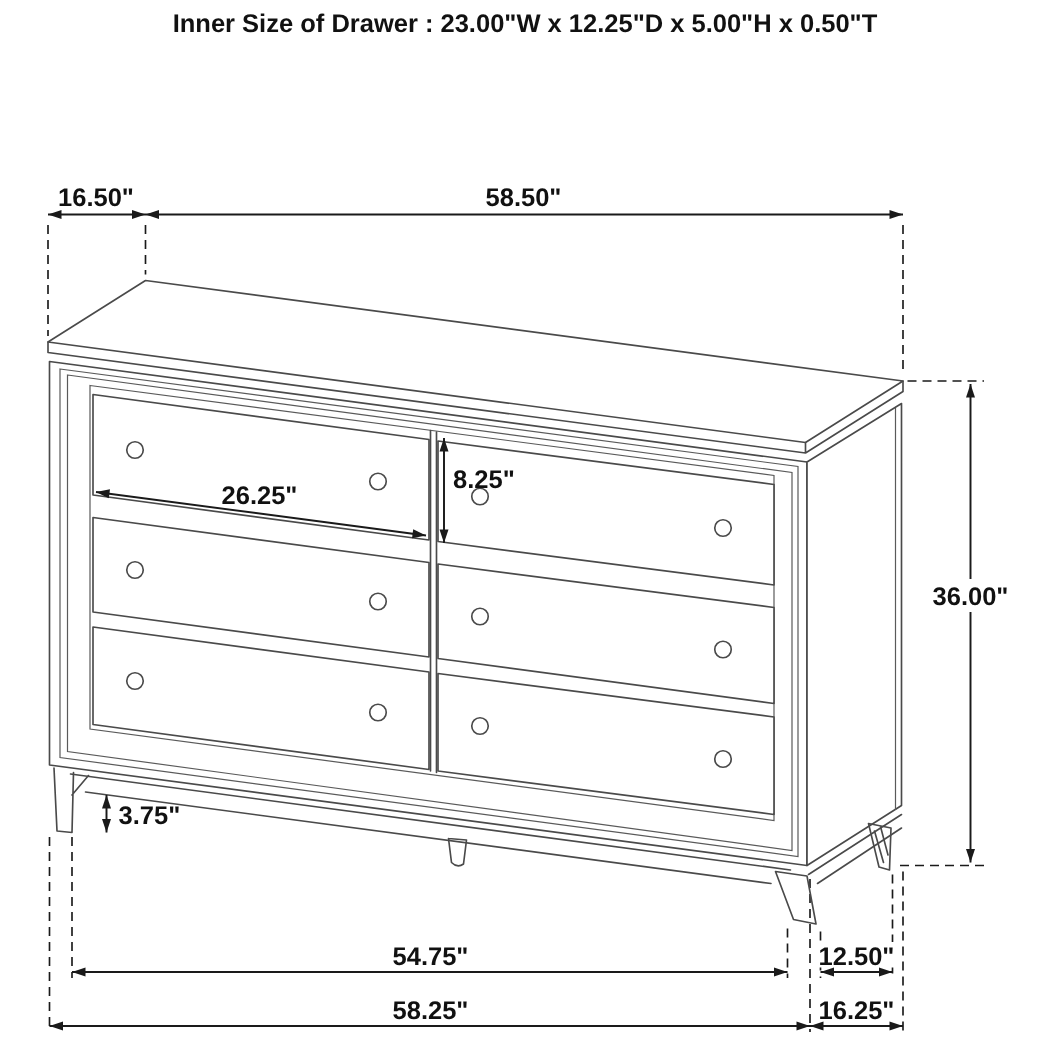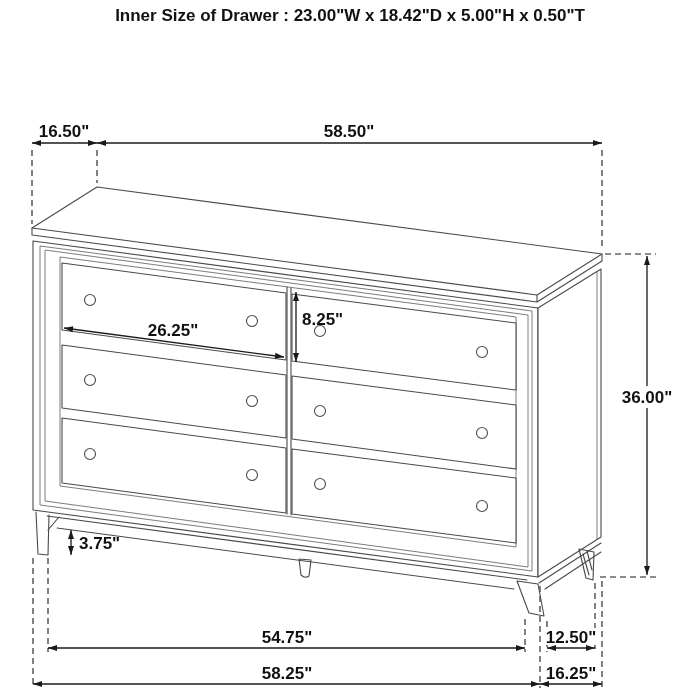--- a/index.html
+++ b/index.html
@@ -14,21 +14,21 @@
   .dim{stroke:#1a1a1a;stroke-width:1.3;fill:none;}
   .dash{stroke:#1a1a1a;stroke-width:1.1;fill:none;stroke-dasharray:6 4;}
   .arrow{fill:#1a1a1a;stroke:none;}
   .lblbg{fill:#ffffff;stroke:none;}
 </style>
 </head>
 <body>
 
 <div class="page">
 
-  <div class="title">Inner Size of Drawer : 23.00"W x 18.42"D x 5.00"H x 0.50"T</div>
+  <div class="title">Inner Size of Drawer : 23.00"W x 12.25"D x 5.00"H x 0.50"T</div>
 
   <svg width="700" height="700" viewBox="0 0 700 700">
 
     <g>
       <line class="dash" x1="32" y1="150" x2="32" y2="224"></line>
       <line class="dash" x1="97" y1="150" x2="97" y2="183"></line>
       <line class="dash" x1="602" y1="150" x2="602" y2="249"></line>
       <line class="dash" x1="605" y1="254" x2="656" y2="254"></line>
       <line class="dash" x1="600" y1="577" x2="656" y2="577"></line>
       <line class="dash" x1="33" y1="558" x2="33" y2="688"></line>

